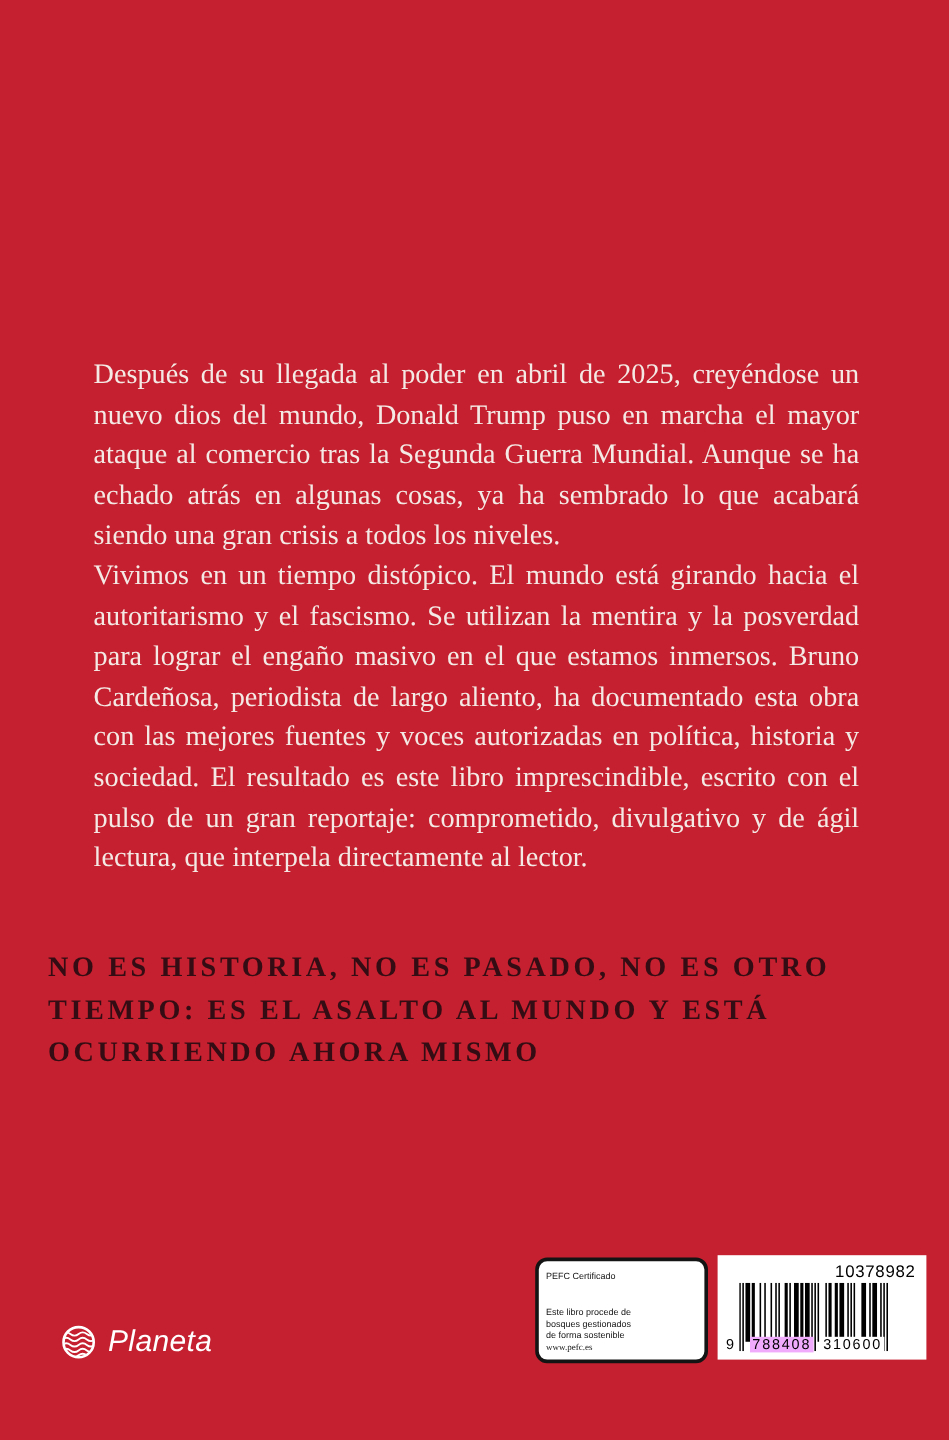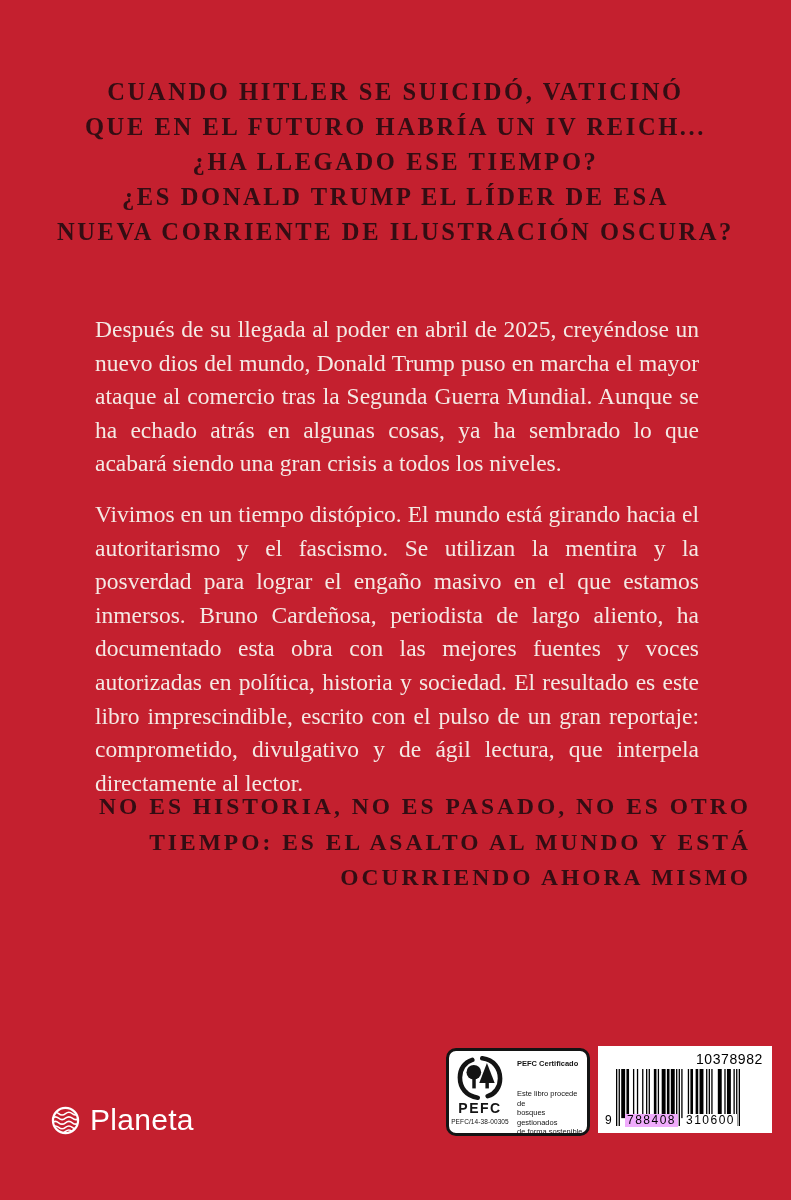--- a/index.html
+++ b/index.html
@@ -27,47 +27,48 @@
 
   
   .synopsis {
     position: absolute;
     top: 296px; left: 78px; width: 638px;
     color: #F4E9E4;
     font-size: 23.5px;
     line-height: 33.6px;
     text-align: justify;
   }
-  .synopsis p { margin: 17px; }
+  .synopsis p { margin: 0; }
 
   
   .bottom-headline {
     position: absolute;
     top: 789px; left: 40px; right: 40px;
-    text-align: right;
+    text-align: left;
     color: #330D13;
     font-weight: bold;
     font-size: 23.5px;
     line-height: 35.5px;
     letter-spacing: 3px;
     white-space: pre-line;
   }
 
   
   .planeta {
     position: absolute;
     left: 50px; top: 1103px;
     display: flex; align-items: center; gap: 9px;
     color: #FFFFFF;
   }
   .planeta svg { display: block; }
   .planeta-name {
     font-family: "Liberation Sans", sans-serif;
-    font-size: 30px;
+    font-size: 25px;
     letter-spacing: 0.3px;
+    font-style: italic;
   }
 
   
   .pefc {
     position: absolute;
     left: 446px; top: 1048px;
     width: 144px; height: 88px;
     background: #FFFFFF;
     border: 3px solid #141414;
     border-radius: 10px;
@@ -87,21 +88,21 @@
     line-height: 14px; margin-top: 1px;
   }
   .pefc-cert {
     font-size: 6.5px; margin-top: 3px; white-space: nowrap; letter-spacing: 0.1px;
   }
   .pefc-right {
     flex: 1;
     padding: 8px 4px 6px 6px;
     display: flex; flex-direction: column;
   }
-  .pefc-title { font-weight: bold; font-size: 7.5px; }
+  .pefc-title { font-weight: normal; font-size: 7.5px; }
   .pefc-desc { font-size: 7.5px; line-height: 9.5px; margin-top: 21px; white-space: pre-line; }
   .pefc-url { font-size: 7.5px; margin-top: auto; font-family: Liberation Serif, serif; }
 
   
   .barcode {
     position: absolute;
     left: 598px; top: 1046px;
     width: 174px; height: 87px;
     background: #FFFFFF;
     font-family: "Liberation Sans", sans-serif;
@@ -119,25 +120,20 @@
   .barcode-digits span { position: absolute; display: inline-block; }
   .bc-first { left: 7px; }
   .bc-g1 { left: 27px; width: 53px; text-align: center; letter-spacing: 1.5px; background: #f0abfc; }
   .bc-g2 { left: 86px; width: 53px; text-align: center; letter-spacing: 1.5px; background: #FFFFFF; }
 </style>
 </head>
 <body>
 
 <div class="cover">
 
-  <div class="top-headline">CUANDO HITLER SE SUICIDÓ, VATICINÓ
-QUE EN EL FUTURO HABRÍA UN IV REICH...
-¿HA LLEGADO ESE TIEMPO?
-¿ES DONALD TRUMP EL LÍDER DE ESA
-NUEVA CORRIENTE DE ILUSTRACIÓN OSCURA?</div>
 
   <div class="synopsis">
     <p>Después de su llegada al poder en abril de 2025, creyéndose un nuevo dios del mundo, Donald Trump puso en marcha el mayor ataque al comercio tras la Segunda Guerra Mundial. Aunque se ha echado atrás en algunas cosas, ya ha sembrado lo que acabará siendo una gran crisis a todos los niveles.</p>
     <p>Vivimos en un tiempo distópico. El mundo está girando hacia el autoritarismo y el fascismo. Se utilizan la mentira y la posverdad para lograr el engaño masivo en el que estamos inmersos. Bruno Cardeñosa, periodista de largo aliento, ha documentado esta obra con las mejores fuentes y voces autorizadas en política, historia y sociedad. El resultado es este libro imprescindible, escrito con el pulso de un gran reportaje: comprometido, divulgativo y de ágil lectura, que interpela directamente al lector.</p>
   </div>
 
   <div class="bottom-headline">NO ES HISTORIA, NO ES PASADO, NO ES OTRO
 TIEMPO: ES EL ASALTO AL MUNDO Y ESTÁ
 OCURRIENDO AHORA MISMO</div>
 
@@ -156,34 +152,20 @@
           <path d="M2,19.5 q3.7,-3 7.5,0 t7.5,0 t7.5,0 t7.5,0"></path>
           <path d="M2,24.5 q3.7,-3 7.5,0 t7.5,0 t7.5,0 t7.5,0"></path>
           <path d="M2,29 q3.7,-3 7.5,0 t7.5,0 t7.5,0 t7.5,0"></path>
         </g>
       </svg>
     </span>
     <span class="planeta-name">Planeta</span>
   </div>
 
   <div class="pefc">
-    <div class="pefc-left">
-      <span>
-        <svg width="48" height="44" viewBox="0 0 62 57">
-          <path d="M28,54 C13,52 5,41 5,28 C5,17 11,8 21,5" fill="none" stroke="#141414" stroke-width="6" stroke-linecap="round"></path>
-          <path d="M34,3 C49,5 57,16 57,29 C57,40 51,49 41,52" fill="none" stroke="#141414" stroke-width="6" stroke-linecap="round"></path>
-          <circle cx="23" cy="21" r="9.5" fill="#141414"></circle>
-          <rect x="21" y="27" width="4.5" height="15" fill="#141414"></rect>
-          <polygon points="40,9 50,35 30,35" fill="#141414"></polygon>
-          <rect x="38" y="35" width="4.5" height="7" fill="#141414"></rect>
-        </svg>
-      </span>
-      <div class="pefc-word">PEFC</div>
-      <div class="pefc-cert">PEFC/14-38-00305</div>
-    </div>
     <div class="pefc-right">
       <div class="pefc-title">PEFC Certificado</div>
       <div class="pefc-desc">Este libro procede de
 bosques gestionados
 de forma sostenible</div>
       <div class="pefc-url">www.pefc.es</div>
     </div>
   </div>
 
   <div class="barcode">

